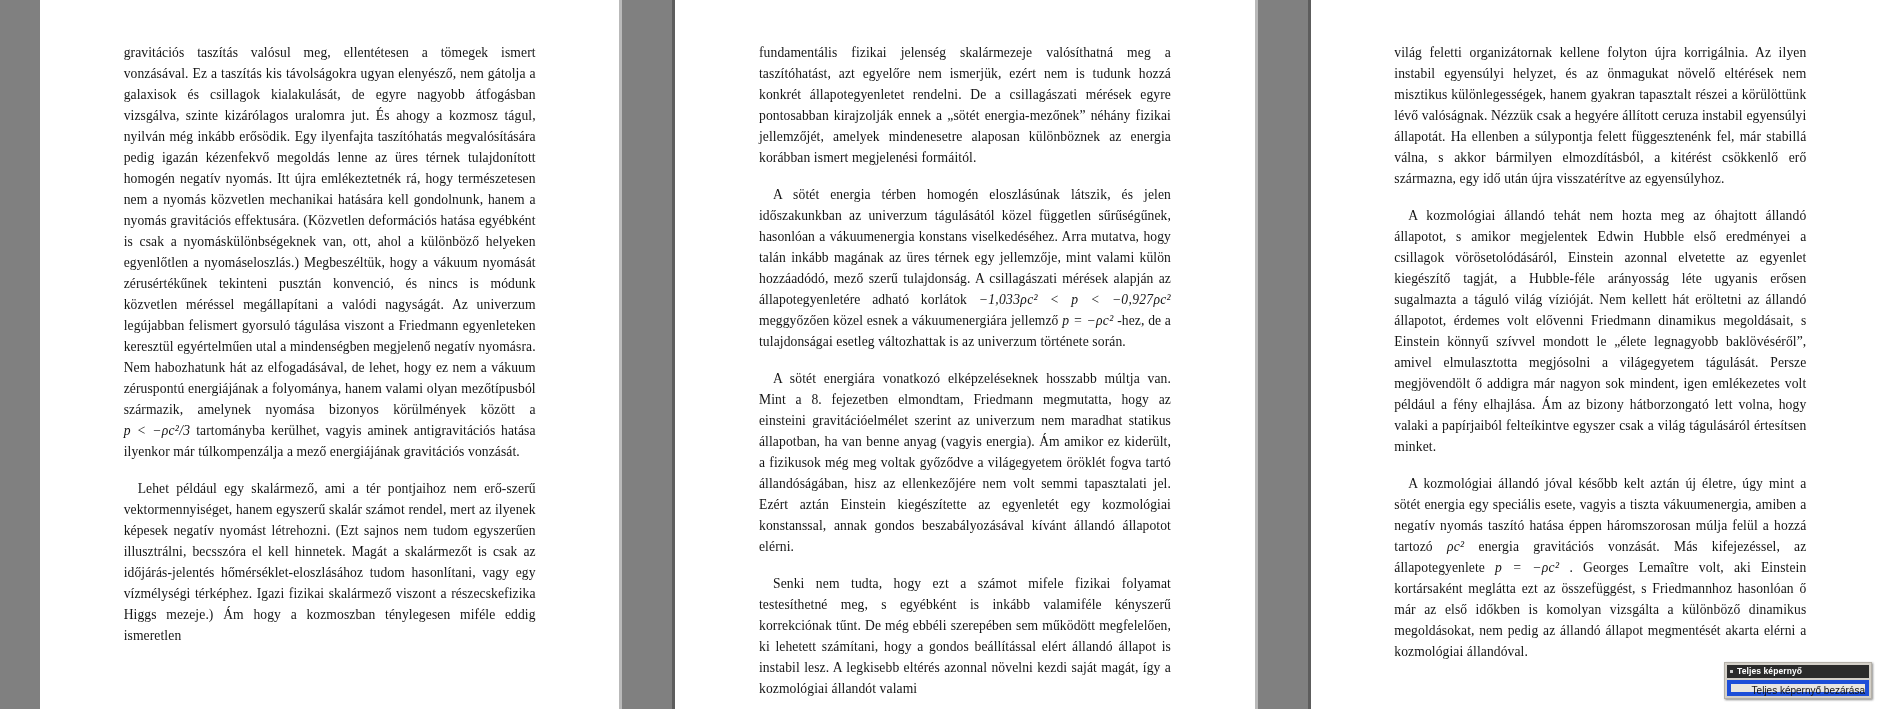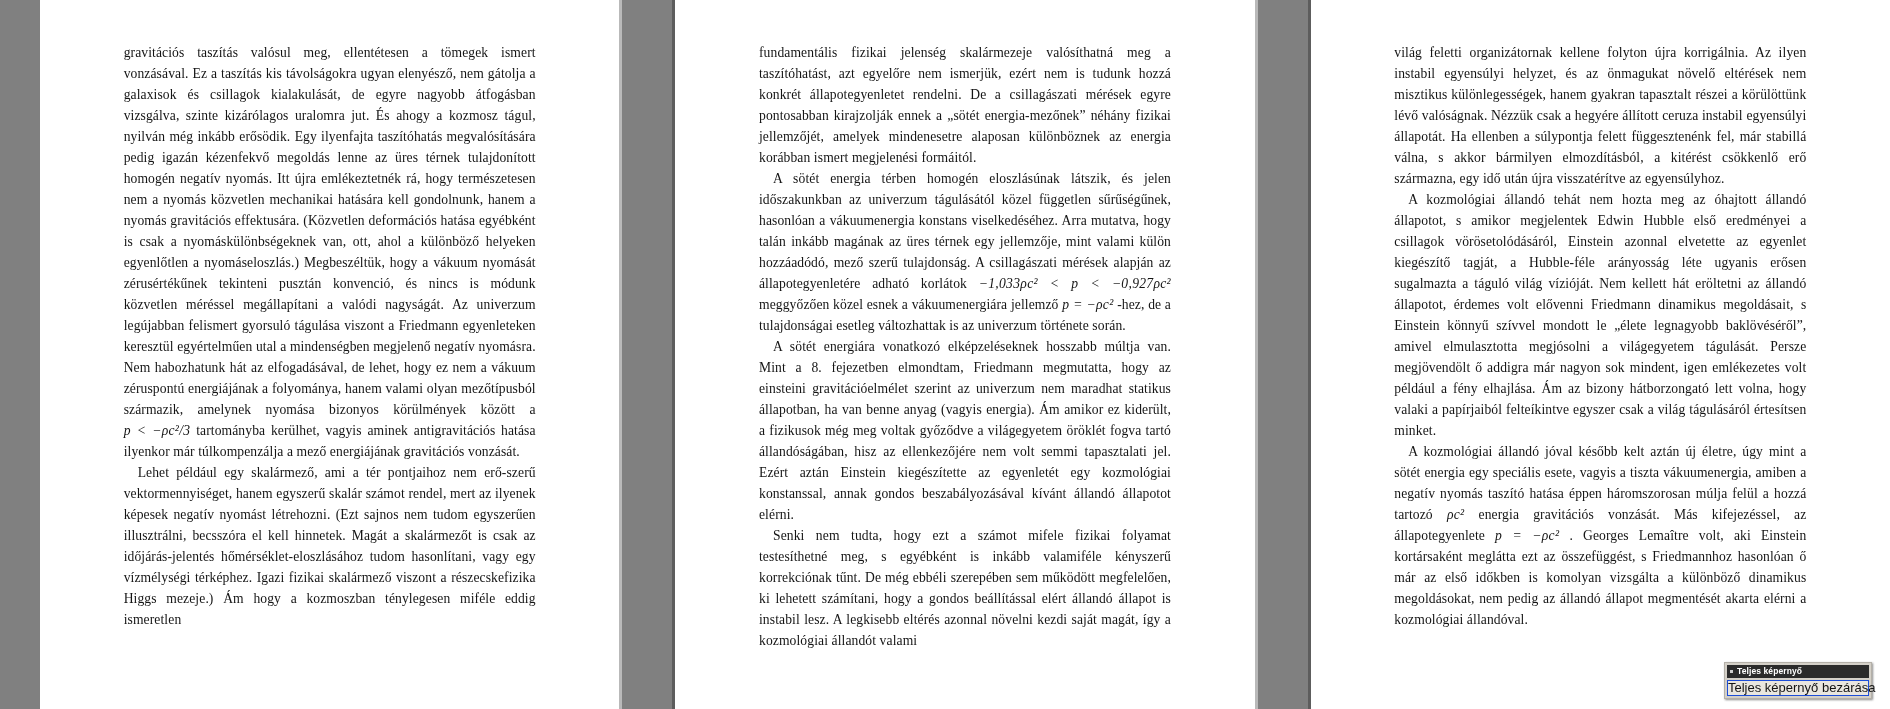--- a/index.html
+++ b/index.html
@@ -50,21 +50,21 @@
     font-size:13.6px;
     line-height:1.545;
     color:#141414;
     letter-spacing:0.1px;
     -webkit-font-smoothing:none;
   }
   .page:nth-of-type(1) .page-body { margin-left:48px; margin-right:0; }
 
   p { margin:0; text-indent:0; }
   p.ind { text-indent:14px; }
-  p + p { margin-top:0; }
+  p + p { margin-top:16px; }
 
   
   .mf {
     font-family:"Liberation Serif", serif;
     font-style:italic;
     white-space:nowrap;
     letter-spacing:0.3px;
   }
   .it { }
 
@@ -99,26 +99,26 @@
     width:3px; height:3px;
     background:#cfcfcf;
     flex:0 0 auto;
   }
   #fs-title-text { flex:1 1 auto; line-height:13px; white-space:nowrap; overflow:hidden; }
   #fs-close-btn {
     display:block;
     width:100%;
     margin-top:2px;
     background:#e9e6df;
-    border:1px solid #1d4ed8;
+    border:4px solid #1d4ed8;
     color:#141414;
-    font-size:13px;
+    font-size:10px;
     line-height:14px;
     height:16px;
-    text-align:left;
+    text-align:right;
     white-space:nowrap;
     cursor:pointer;
     font-family:"Liberation Sans", sans-serif;
   }
 </style>
 </head>
 <body>
 
 <div id="reader">
 

